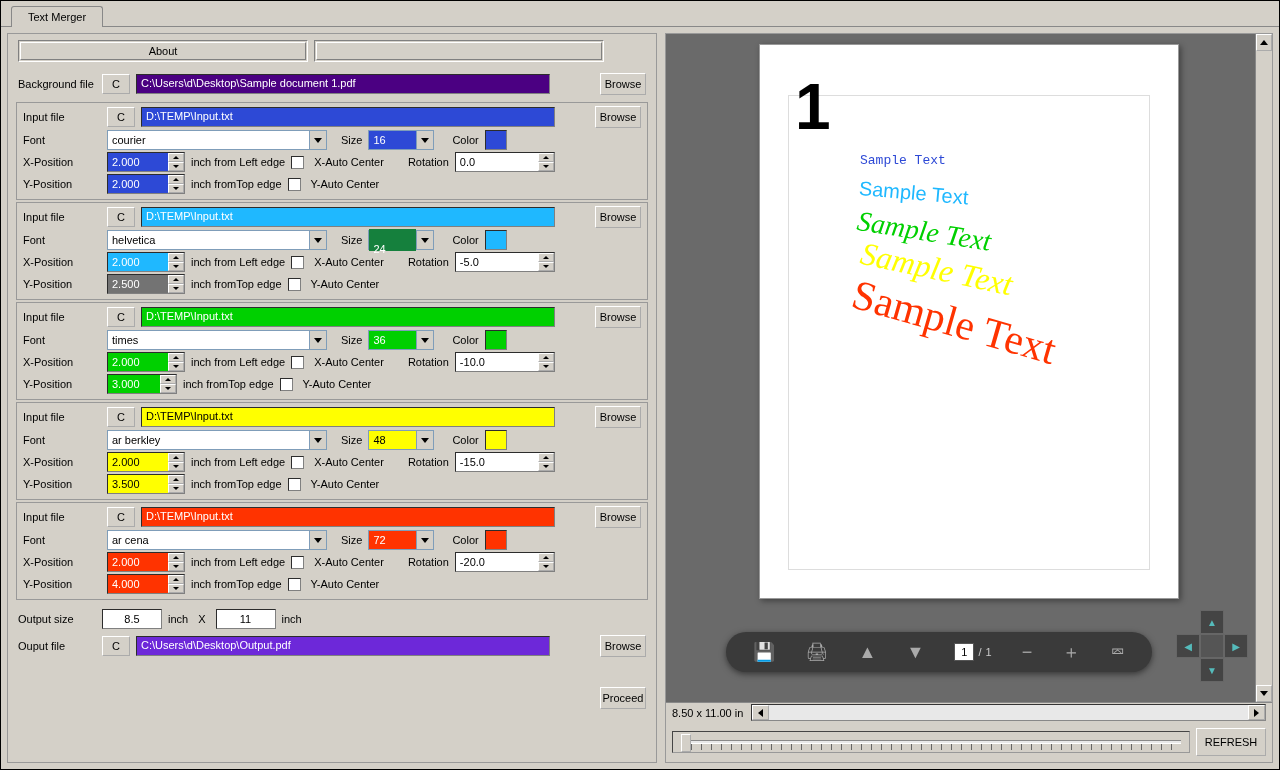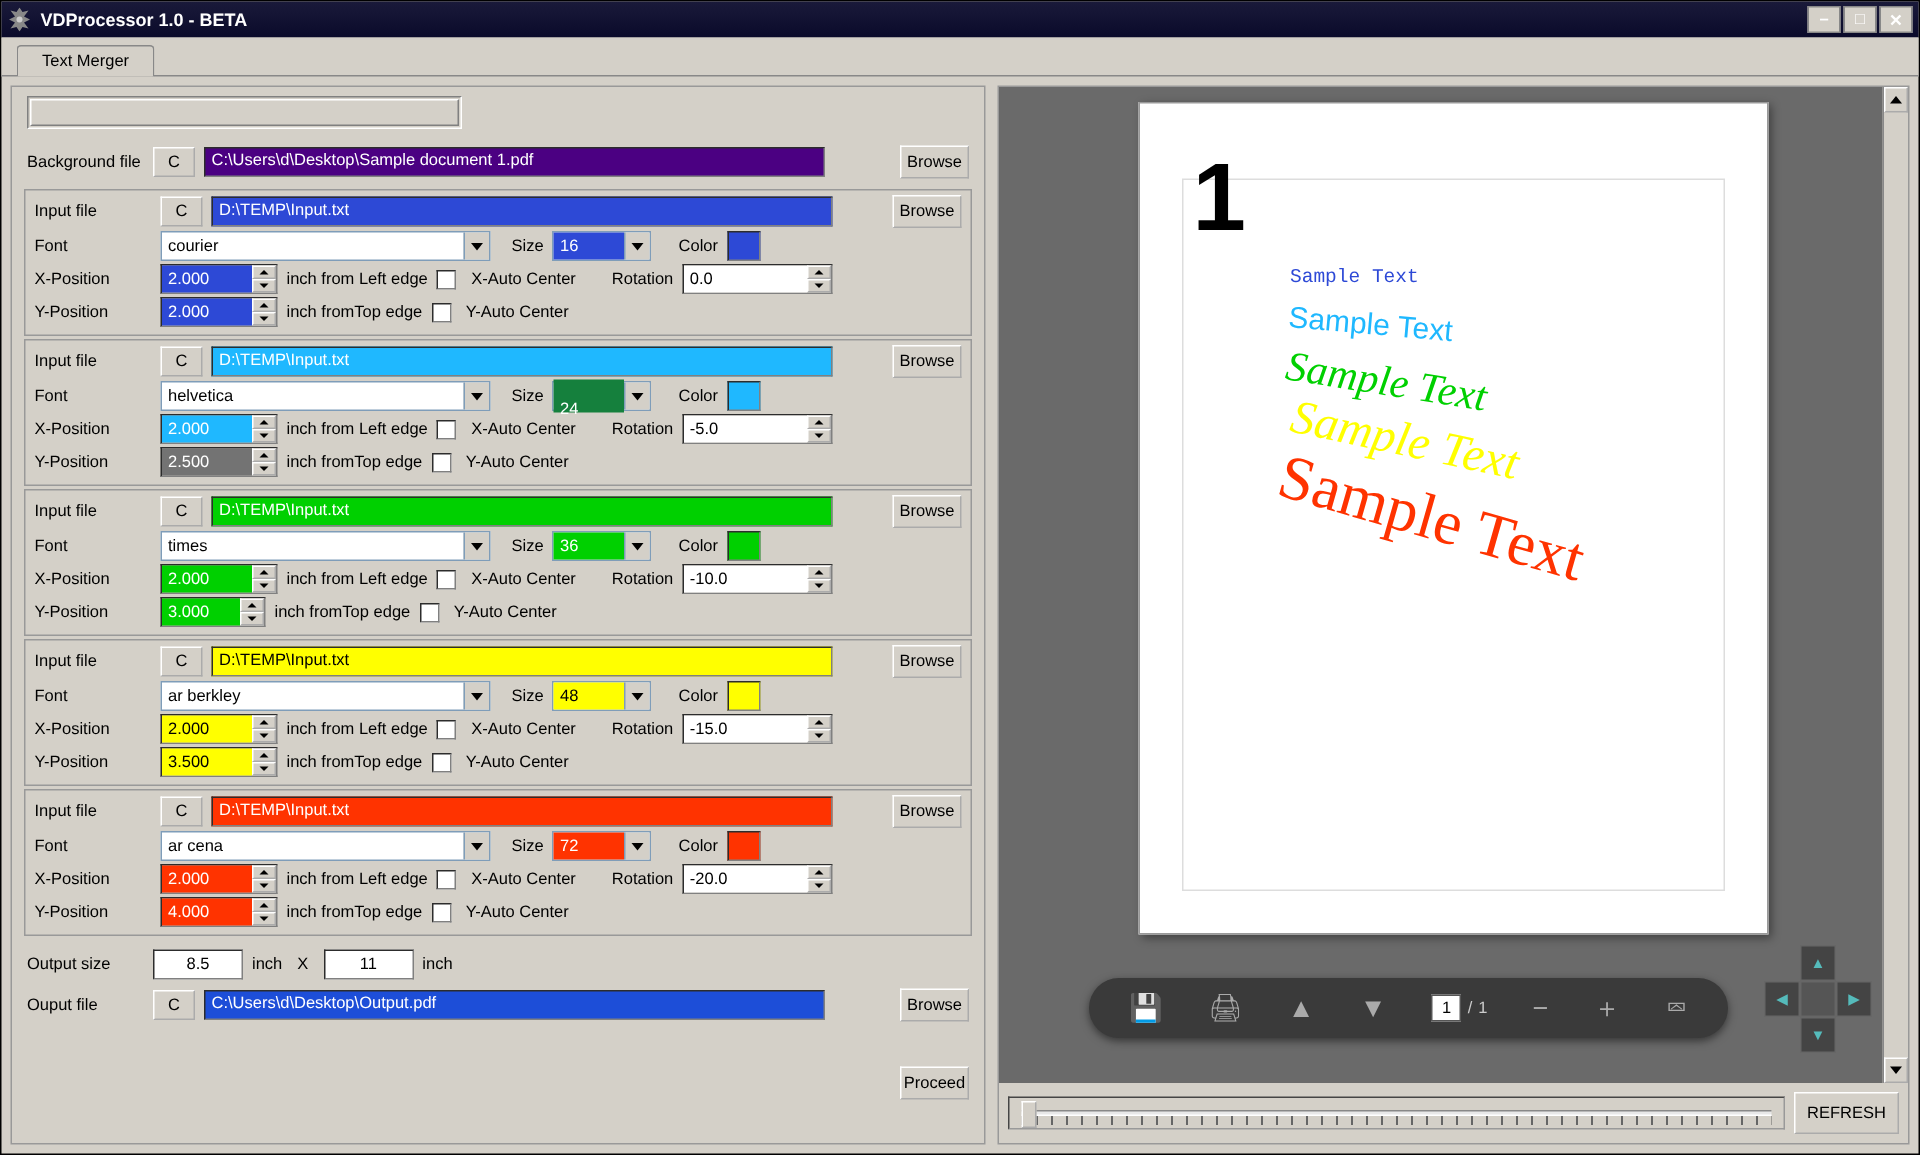--- a/index.html
+++ b/index.html
@@ -97,43 +97,32 @@
 .slider .thumb { position: absolute; left: 8px; top: 2px; width: 10px; height: 18px; background: #d4d0c8; border: 1px outset #fff; }
 .refresh { width: 70px; height: 28px; border: 1px outset #fff; background: #d4d0c8; display: flex; align-items: center; justify-content: center; cursor: pointer; }
 
 .sample { position: absolute; white-space: nowrap; }
 </style>
 </head>
 <body>
 
 <div class="window">
 
-  <div class="titlebar">
-    <span class="app-icon">
-      <svg viewBox="0 0 16 16">
-          <path d="M8 0 L10 3 L14 2 L11 6 L15 8 L11 10 L14 14 L10 13 L8 16 L6 13 L2 14 L5 10 L1 8 L5 6 L2 2 L6 3 Z" fill="#888"></path>
-          <circle cx="8" cy="8" r="2" fill="#ccc"></circle>
-        </svg>
-    </span>
-    <span class="title">VDProcessor 1.0 - BETA</span>
-    <div class="winbtns">
-      <div class="winbtn">–</div>
-      <div class="winbtn">□</div>
-      <div class="winbtn">✕</div>
-    </div>
-  </div>
 
   <div class="tabbar">
     <div class="tab">Text Merger</div>
   </div>
 
   <div class="content">
 
     <div class="left-panel">
       <div class="toprow">
+        <div class="btnbox">
+            <div class="inner">About</div>
+          </div>
         <div class="btnbox">
             <div class="inner">&nbsp;</div>
           </div>
       </div>
 
       <div class="row">
         <span class="label">Background file</span>
         <div class="cbtn">C</div>
         <div id="bg-path" class="pathbox" style="background: rgb(75, 0, 130);">C:\Users\d\Desktop\Sample document 1.pdf</div>
         <div class="browse">Browse</div>
@@ -427,21 +416,21 @@
         <div class="textinput" style="width:60px;justify-content:center;">8.5</div>
         <span>inch</span>
         <span style="margin:0 4px;">X</span>
         <div class="textinput" style="width:60px;justify-content:center;">11</div>
         <span>inch</span>
       </div>
 
       <div class="row">
         <span class="label">Ouput file</span>
         <div class="cbtn">C</div>
-        <div id="out-path" class="pathbox" style="background: #1d4ed8;">C:\Users\d\Desktop\Output.pdf</div>
+        <div id="out-path" class="pathbox" style="background: #6d28d9;">C:\Users\d\Desktop\Output.pdf</div>
         <div class="browse">Browse</div>
       </div>
 
       <div class="row" style="justify-content:flex-end;margin-top:24px;">
         <div class="browse">Proceed</div>
       </div>
     </div>
 
     <div class="right-panel">
       <div class="preview">
@@ -479,20 +468,27 @@
 
           <div class="navcluster">
             <div class="nbtn n-up">▲</div>
             <div class="nbtn n-dn">▼</div>
             <div class="nbtn n-lf">◀</div>
             <div class="nbtn n-rt">▶</div>
             <div class="nbtn n-ct"></div>
           </div>
         </div>
 
+        <div class="statusrow">
+          <span>8.50 x 11.00 in</span>
+          <div class="hscroll">
+            <div class="hbtn l"></div>
+            <div class="hbtn r"></div>
+          </div>
+        </div>
       </div>
 
       <div class="bottomrow">
         <div class="slider">
           <div class="track"></div>
           <div class="ticks"></div>
           <div class="thumb"></div>
         </div>
         <div class="refresh">REFRESH</div>
       </div>

